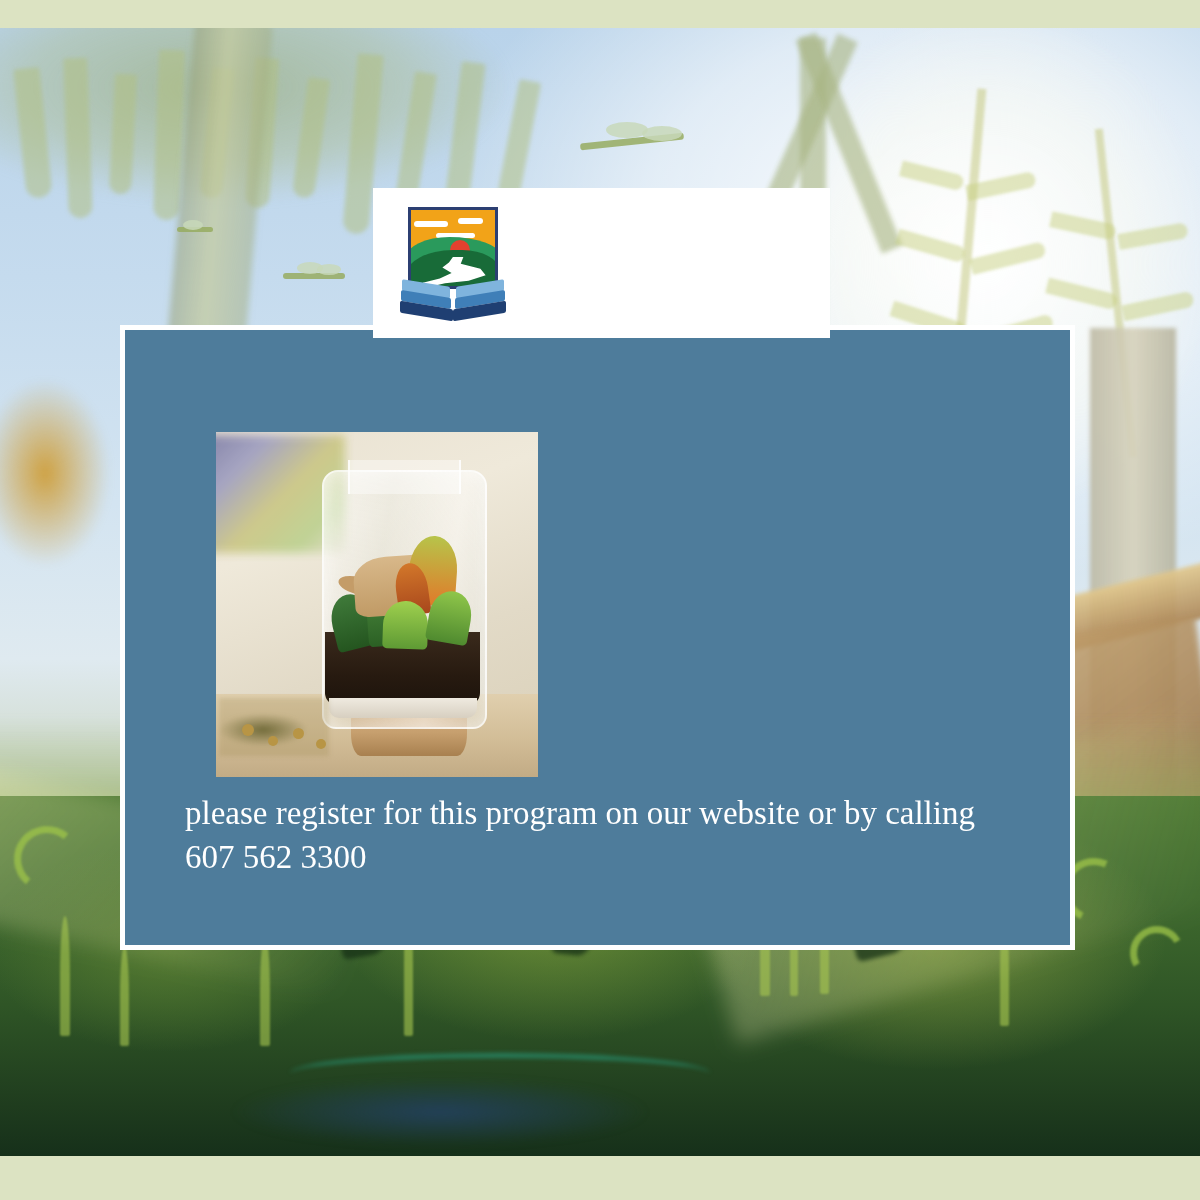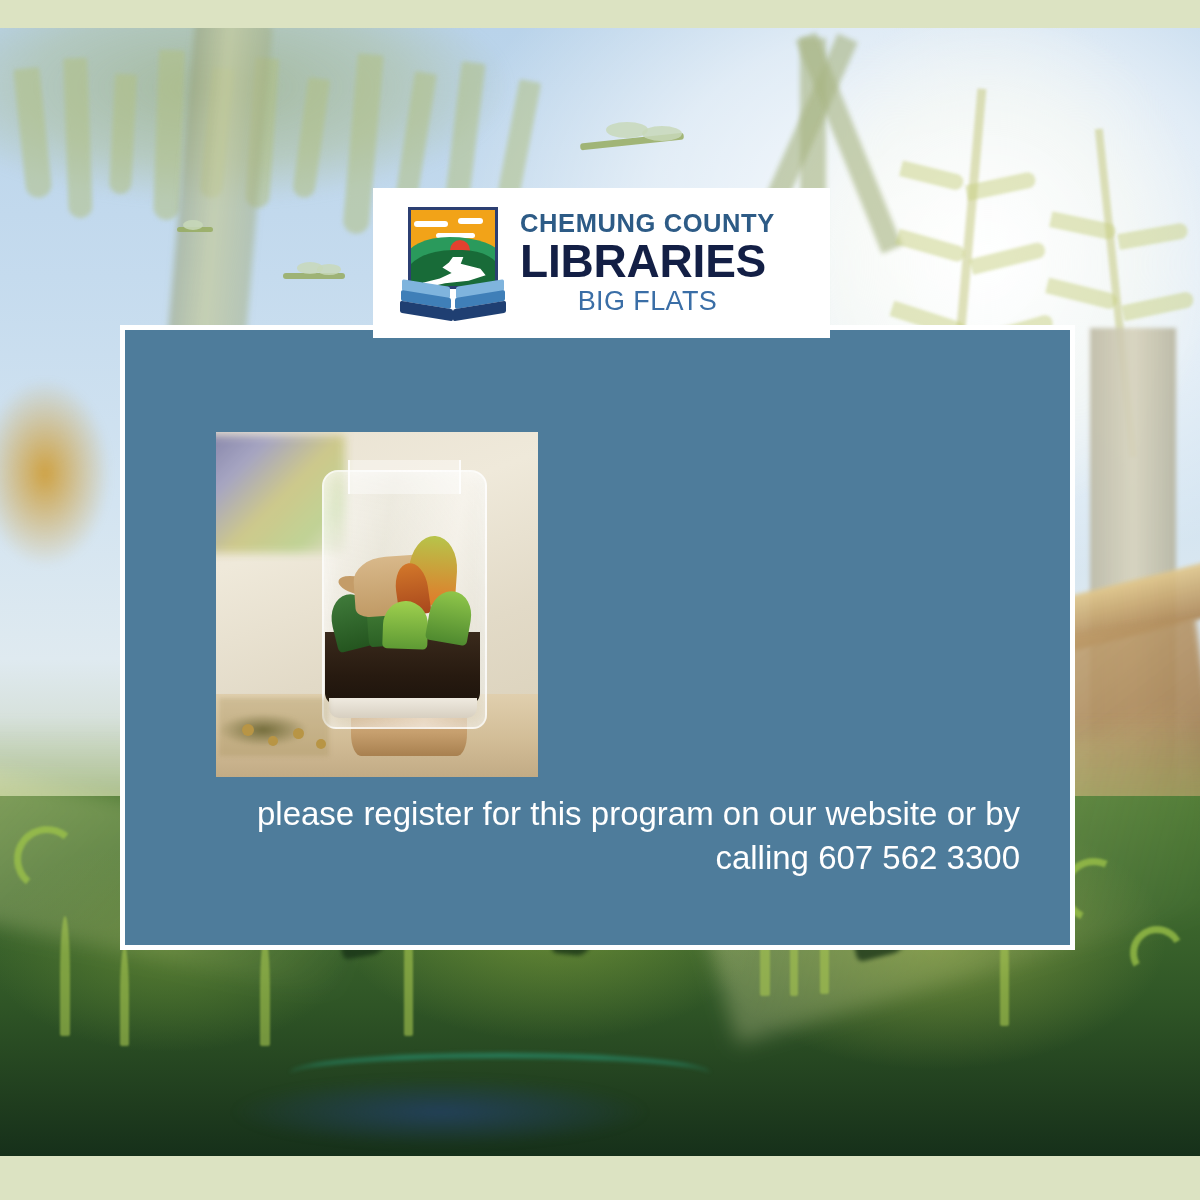--- a/index.html
+++ b/index.html
@@ -401,25 +401,26 @@
     font-weight: 800;
     letter-spacing: 0.2px;
     margin: 42px 0 0 0;
     white-space: pre;
   }
   #register {
     position: absolute;
     left: 60px;
     top: 462px;
     width: 835px;
-    text-align: right;
+    text-align: left;
     color: #ffffff;
     font-size: 33px;
     font-weight: 400;
     line-height: 1.32;
+    font-family: Liberation Serif, serif;
   }
 </style>
 </head>
 <body>
 
 <div id="poster">
 
   <div id="bg-scene">
     <div class="bg-sky"></div>
 
@@ -521,25 +522,20 @@
       </div>
       <div class="lg-book">
         <div class="lg-page" style="left:2px;  top:2px;  width:48px; height:12px; background:#7fb4dd; transform:skewY(9deg);"></div>
         <div class="lg-page" style="left:56px; top:2px;  width:48px; height:12px; background:#7fb4dd; transform:skewY(-9deg);"></div>
         <div class="lg-page" style="left:1px;  top:13px; width:50px; height:11px; background:#3f7fb8; transform:skewY(9deg);"></div>
         <div class="lg-page" style="left:55px; top:13px; width:50px; height:11px; background:#3f7fb8; transform:skewY(-9deg);"></div>
         <div class="lg-page" style="left:0px;  top:24px; width:53px; height:12px; background:#1f3f72; transform:skewY(9deg);"></div>
         <div class="lg-page" style="left:53px; top:24px; width:53px; height:12px; background:#1f3f72; transform:skewY(-9deg);"></div>
       </div>
     </div>
-    <div id="logo-text">
-      <div class="logo-line1">CHEMUNG COUNTY</div>
-      <div class="logo-line2">LIBRARIES</div>
-      <div class="logo-line3">BIG FLATS</div>
-    </div>
   </div>
 
   <div id="content-panel">
 
     <div id="photo">
       <div class="ph-wall"></div>
       <div class="ph-art"></div>
       <div class="ph-table"></div>
       <div class="ph-wood-base"></div>
 

